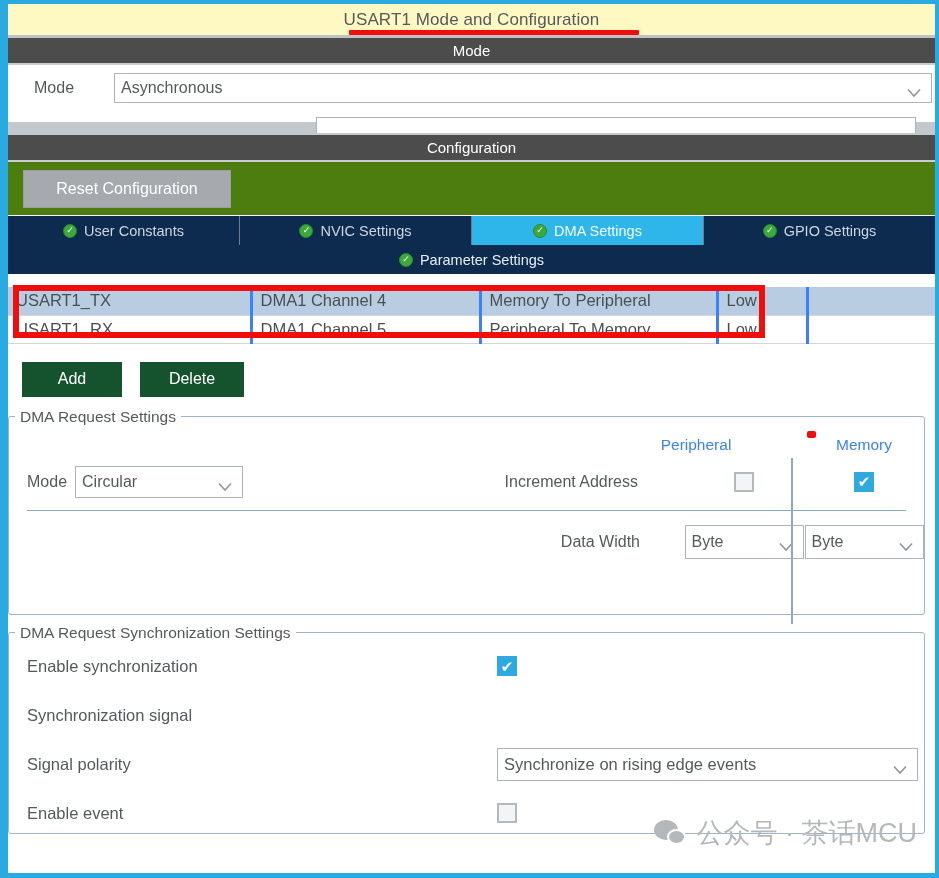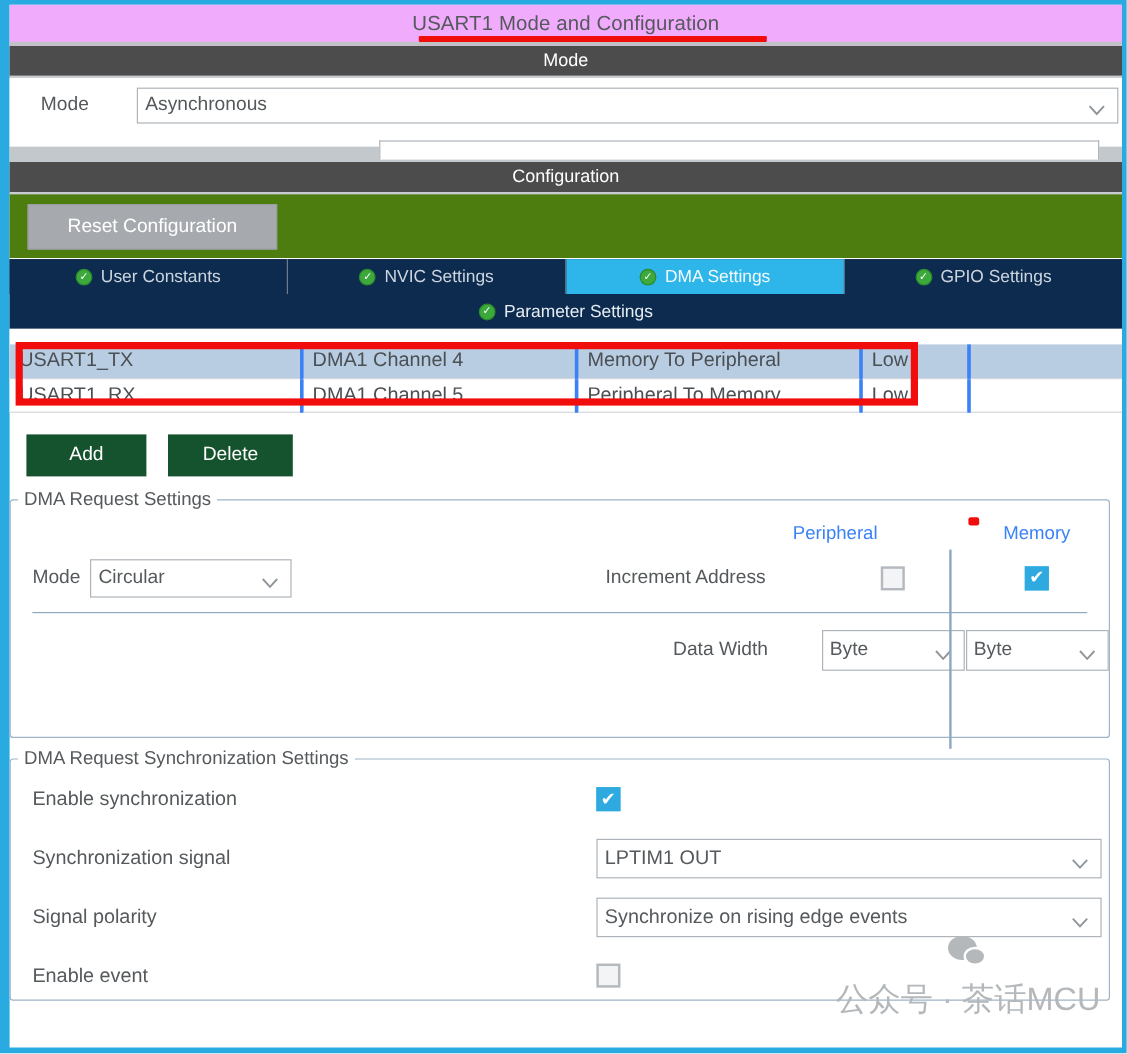--- a/index.html
+++ b/index.html
@@ -18,21 +18,21 @@
     border-left: 8px solid #29abe2;
     border-right: 4px solid #29abe2;
     border-top: 4px solid #29abe2;
     border-bottom: 5px solid #29abe2;
   }
 
   
   .title-bar {
     position: relative;
     height: 34px;
-    background: #f0abfc;
+    background: #fef9c3;
     display: flex; align-items: center; justify-content: center;
   }
   .title-text {
     font-size: 17px;
     color: #55595c;
     letter-spacing: .1px;
     padding-bottom: 2px;
   }
   .title-underline-gray {
     position: absolute;
@@ -301,21 +301,20 @@
   .sync-cb-wrap { display: flex; }
 
   
   .watermark {
     position: absolute;
     right: 18px; bottom: 22px;
     display: flex; align-items: center; gap: 9px;
     color: #b4b8bb;
     font-size: 27px;
     pointer-events: none;
-    flex-direction: column;
   }
   .wechat-ico {
     position: relative;
     width: 34px; height: 26px;
   }
   .wechat-ico .b1 {
     position: absolute; left: 0; top: 0;
     width: 24px; height: 20px;
     background: #b4b8bb;
     border-radius: 50%;
@@ -489,28 +488,20 @@
 
     <div class="sync-row">
       <div class="sync-label">Enable synchronization</div>
       <div class="sync-cb-wrap">
         <div class="cbox checked">✔</div>
       </div>
     </div>
 
     <div class="sync-row">
       <div class="sync-label">Synchronization signal</div>
-      <div class="combo sync-combo">
-        <span>LPTIM1 OUT</span>
-        <span class="chev">
-          <svg width="14" height="9" viewBox="0 0 14 9">
-              <path d="M1 1 L7 7.5 L13 1" stroke="currentColor" stroke-width="1.6" fill="none"></path>
-            </svg>
-        </span>
-      </div>
     </div>
 
     <div class="sync-row">
       <div class="sync-label">Signal polarity</div>
       <div class="combo sync-combo">
         <span>Synchronize on rising edge events</span>
         <span class="chev">
           <svg width="14" height="9" viewBox="0 0 14 9">
               <path d="M1 1 L7 7.5 L13 1" stroke="currentColor" stroke-width="1.6" fill="none"></path>
             </svg>

